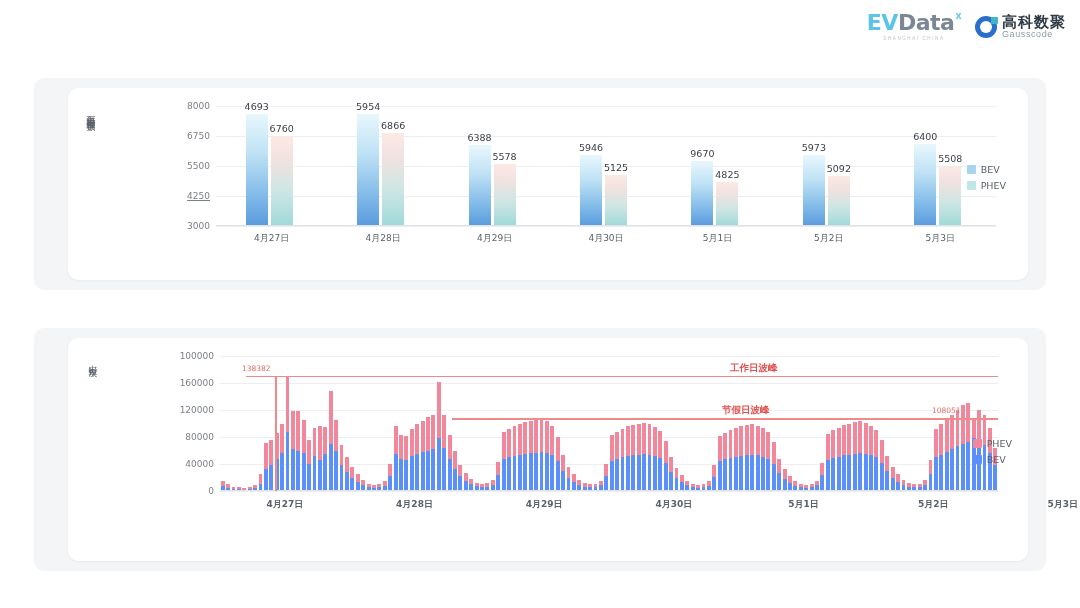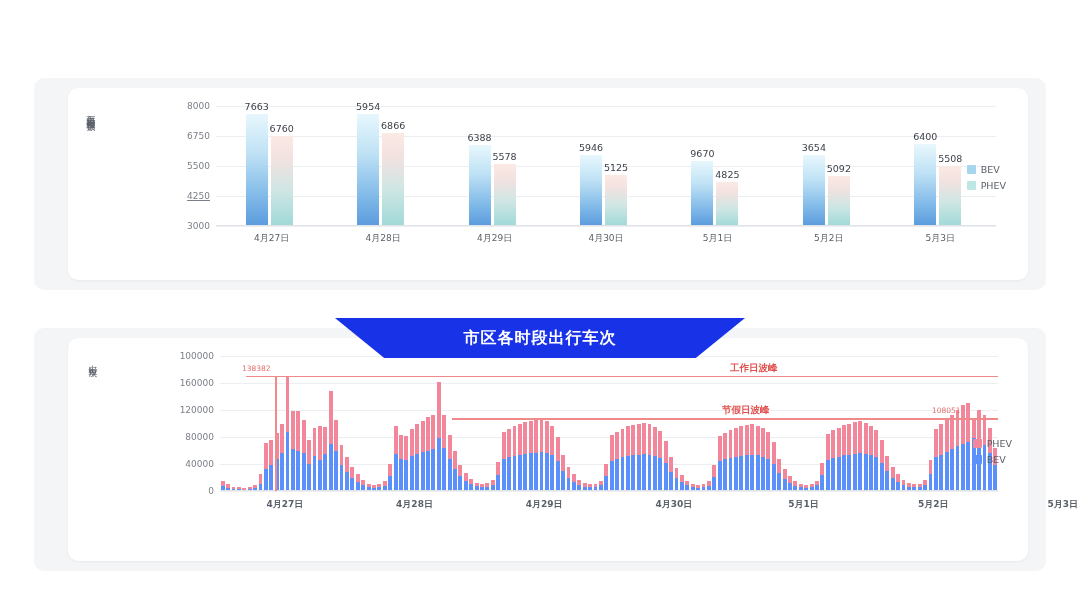--- a/index.html
+++ b/index.html
@@ -141,40 +141,57 @@
   .legend-2 {
     position: absolute; right: 16px; top: 100px;
     display: flex; flex-direction: column; gap: 5px;
   }
 </style>
 </head>
 <body>
 
 <div class="page">
 
+  <div class="logo-bar">
+    <div class="logo-evdata">
+      <div class="logo-evdata-main">
+        <span class="ev-ev">EV</span>
+          <span class="ev-data">Data</span>
+          <span class="ev-x">x</span>
+      </div>
+      <div class="logo-evdata-sub">SHANGHAI CHINA</div>
+    </div>
+    <div class="logo-gauss">
+      <div class="gauss-mark"></div>
+      <div class="gauss-text">
+        <span class="gauss-cn">高科数聚</span>
+        <span class="gauss-en">Gausscode</span>
+      </div>
+    </div>
+  </div>
 
   <div class="panel panel-1">
     <div class="card">
       <div class="chart" id="c1">
         <div class="y-axis-title" id="c1-ytitle" style="left: 16px; top: 20px; height: 116px; display: flex; align-items: center;">每万辆出行车辆数</div>
         <div id="c1-yticks" style="position: absolute; left: 0px; top: 18px; width: 142px; height: 120px;">
             <div class="ytick" style="top: 120px;">3000</div>
             <div class="ytick" style="top: 90px; text-decoration: underline;">4250</div>
             <div class="ytick" style="top: 60px;">5500</div>
             <div class="ytick" style="top: 30px;">6750</div>
             <div class="ytick" style="top: 0px;">8000</div>
           </div>
         <div class="plot" id="c1-plot">
             <div class="gridline" style="left: 0px; right: 0px; top: 120px;"></div>
             <div class="gridline" style="left: 0px; right: 0px; top: 90px;"></div>
             <div class="gridline" style="left: 0px; right: 0px; top: 60px;"></div>
             <div class="gridline" style="left: 0px; right: 0px; top: 30px;"></div>
             <div class="gridline" style="left: 0px; right: 0px; top: 0px;"></div>
             <div class="bar bev" style="left: 29.7143px; height: 111.912px;">
-              <span class="bar-label">7663</span>
+              <span class="bar-label">4693</span>
             </div>
             <div class="bar phev" style="left: 54.7143px; height: 90.24px;">
               <span class="bar-label">6760</span>
             </div>
             <div class="bar bev" style="left: 141.143px; height: 112.416px;">
               <span class="bar-label">5954</span>
             </div>
             <div class="bar phev" style="left: 166.143px; height: 92.784px;">
               <span class="bar-label">6866</span>
             </div>
@@ -190,21 +207,21 @@
             <div class="bar phev" style="left: 389px; height: 51px;">
               <span class="bar-label">5125</span>
             </div>
             <div class="bar bev" style="left: 475.429px; height: 64.536px;">
               <span class="bar-label">9670</span>
             </div>
             <div class="bar phev" style="left: 500.429px; height: 43.8px;">
               <span class="bar-label">4825</span>
             </div>
             <div class="bar bev" style="left: 586.857px; height: 71.352px;">
-              <span class="bar-label">3654</span>
+              <span class="bar-label">5973</span>
             </div>
             <div class="bar phev" style="left: 611.857px; height: 50.208px;">
               <span class="bar-label">5092</span>
             </div>
             <div class="bar bev" style="left: 698.286px; height: 81.6px;">
               <span class="bar-label">6400</span>
             </div>
             <div class="bar phev" style="left: 723.286px; height: 60.192px;">
               <span class="bar-label">5508</span>
             </div>
@@ -854,17 +871,14 @@
               <span class="lg-tx">PHEV</span>
             </div>
             <div class="lg-row">
               <span class="lg-sw" style="background:#5b8ff9"></span>
               <span class="lg-tx">BEV</span>
             </div>
           </div>
       </div>
     </div>
   </div>
-  <div class="banner banner-2">
-    <span class="banner-text">市区各时段出行车次</span>
-  </div>
 
 </div>
 
 </body></html>

